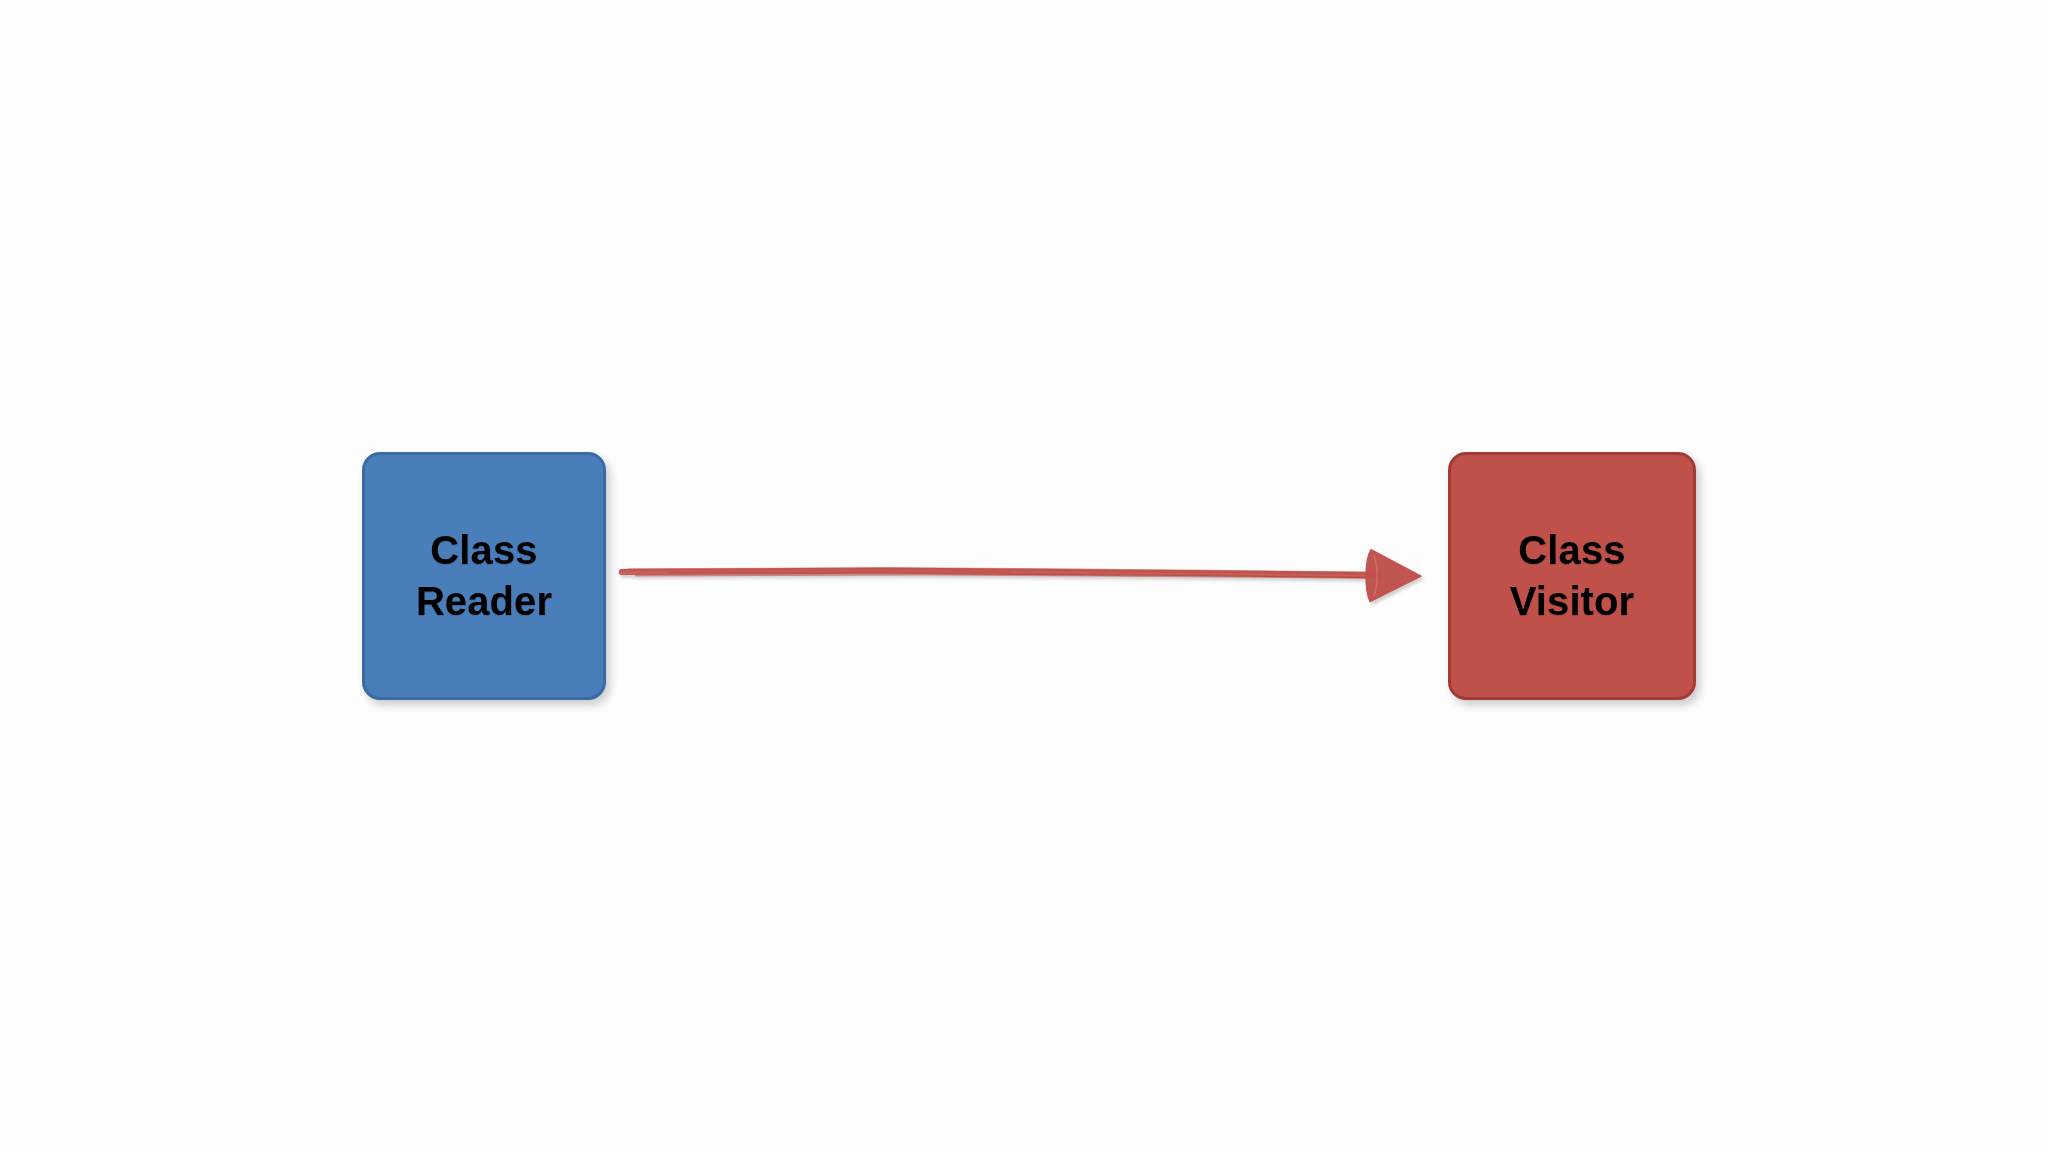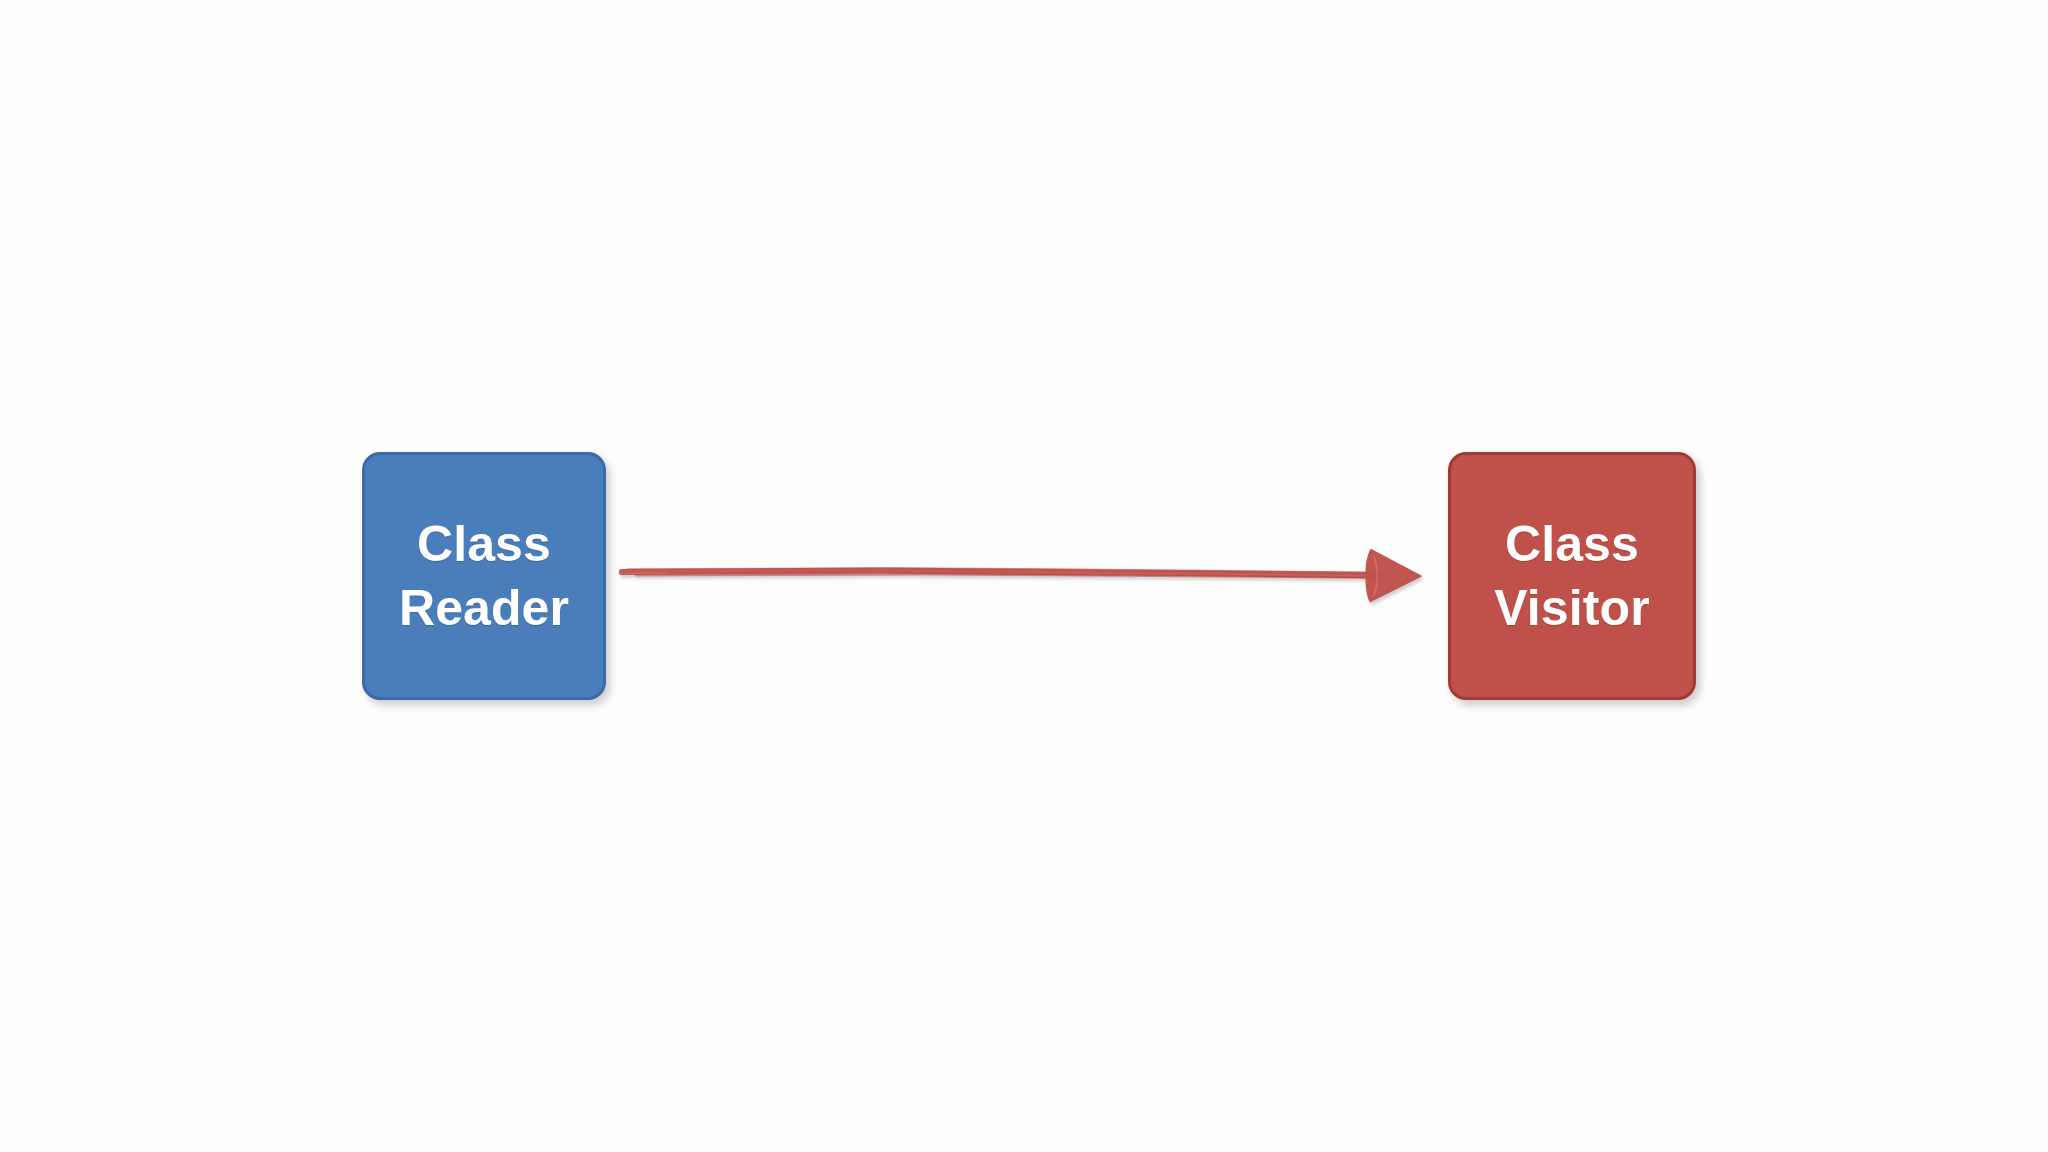--- a/index.html
+++ b/index.html
@@ -31,22 +31,22 @@
     align-items: center;
     justify-content: center;
     border-radius: 18px;
     border-style: solid;
     border-width: 3px;
     text-align: center;
     user-select: none;
   }
 
   .node-label {
-    color: #ffffff;
-    font-size: 50px;
+    color: #000000;
+    font-size: 40px;
     font-weight: 600;
     line-height: 1.28;
     letter-spacing: 0.1px;
     text-shadow: 0 1px 1px rgba(0,0,0,0.18);
     white-space: pre-line;
     font-family: "Liberation Sans", sans-serif;
   }
 
   #node-reader {
     left: 362px;

